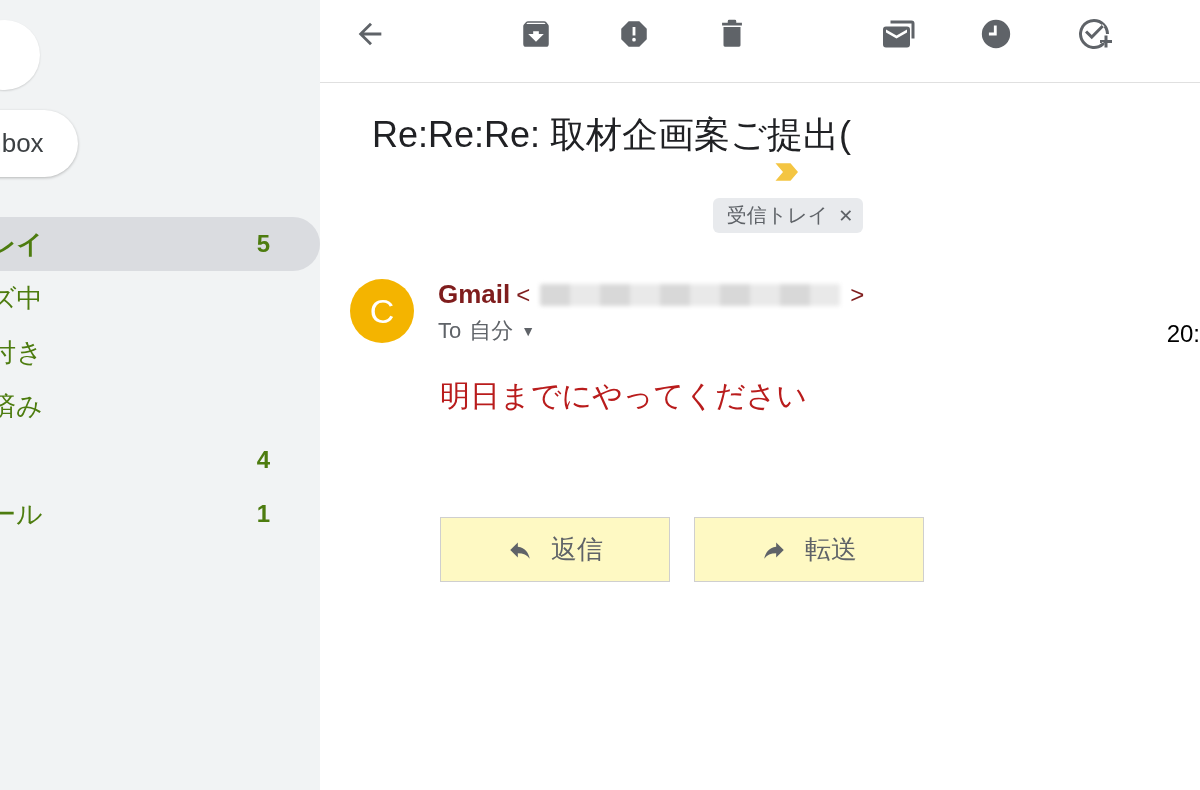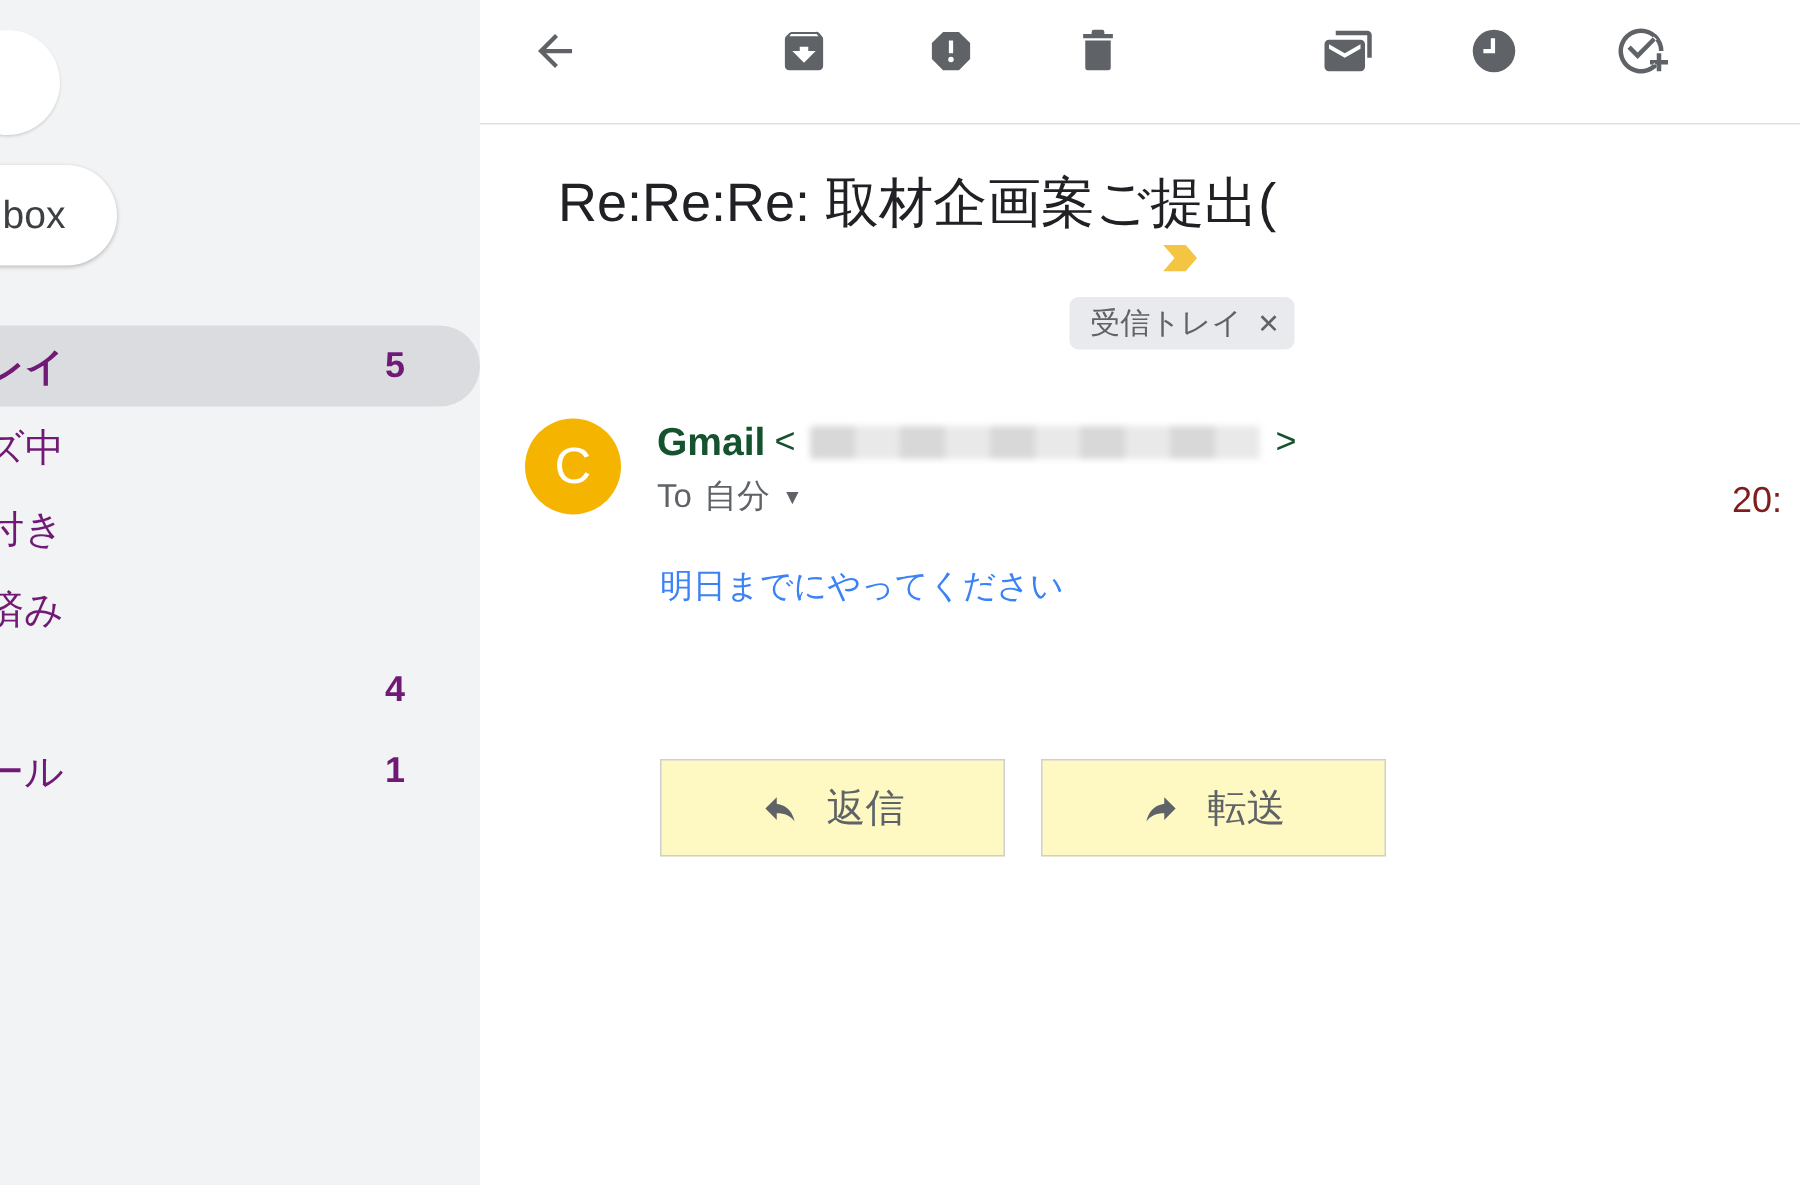--- a/index.html
+++ b/index.html
@@ -29,21 +29,21 @@
     font-size:26px; font-weight:500;
     color:#3c4043;
   }
   .nav{ margin-top:40px; }
   .nav-item{
     display:flex; align-items:center; justify-content:space-between;
     height:54px;
     padding:0 50px 0 0;
     border-top-right-radius:30px;
     border-bottom-right-radius:30px;
-    font-size:26px; color:#701a75;
+    font-size:26px; color:#4d7c0f;
     cursor:pointer;
   }
   .nav-item .label{ margin-left:-10px; white-space:nowrap; }
   .nav-item .count{ font-weight:700; font-size:24px;}
   .nav-item.active{ background:#dadce0; font-weight:700; }
   .nav-item.active .label{ font-weight:700; }
 
   
   .main{ flex:1; display:flex; flex-direction:column; }
 
@@ -78,38 +78,38 @@
     display:flex; gap:24px;
     padding:46px 0 0 30px;
   }
   .avatar{
     width:64px;height:64px;border-radius:50%;
     background:#f4b400; color:#fff;
     display:flex;align-items:center;justify-content:center;
     font-size:34px; font-weight:500;
   }
   .sender-col{ flex:1; }
-  .from-line{ display:flex; align-items:center; gap:6px; font-size:24px; color:#14532d;}
+  .from-line{ display:flex; align-items:center; gap:6px; font-size:24px; color:#7f1d1d;}
   .from-line .sender-name{ font-weight:700; font-size:26px;}
   .from-line .redacted{
     display:inline-block; width:300px; height:22px;
     background: repeating-linear-gradient(90deg,#d8d8d8 0 30px,#e9e9e9 30px 60px);
     filter: blur(2px); border-radius:2px; margin:0 4px;
   }
   .to-line{ margin-top:6px; display:flex; align-items:center; gap:8px; font-size:22px; color:#5f6368;text-align:right;}
   .to-line .caret{ font-size:14px; color:#5f6368;}
   .timestamp{
-    position:absolute; right:12px; top:320px;
-    font-size:24px; color:#7f1d1d;
+    position:absolute; right:0; top:320px;
+    font-size:24px; color:#000000;
   }
 
   
   .body-text{
     padding:30px 0 0 120px;
-    font-size:22px; color:#3b82f6;
+    font-size:30px; color:#b91c1c;
   }
 
   
   .action-row{
     display:flex; gap:24px;
     padding:100px 0 0 120px;
   }
   .act-btn{
     display:flex; align-items:center; justify-content:center; gap:18px;
     border:1px solid #cfcfcf;

